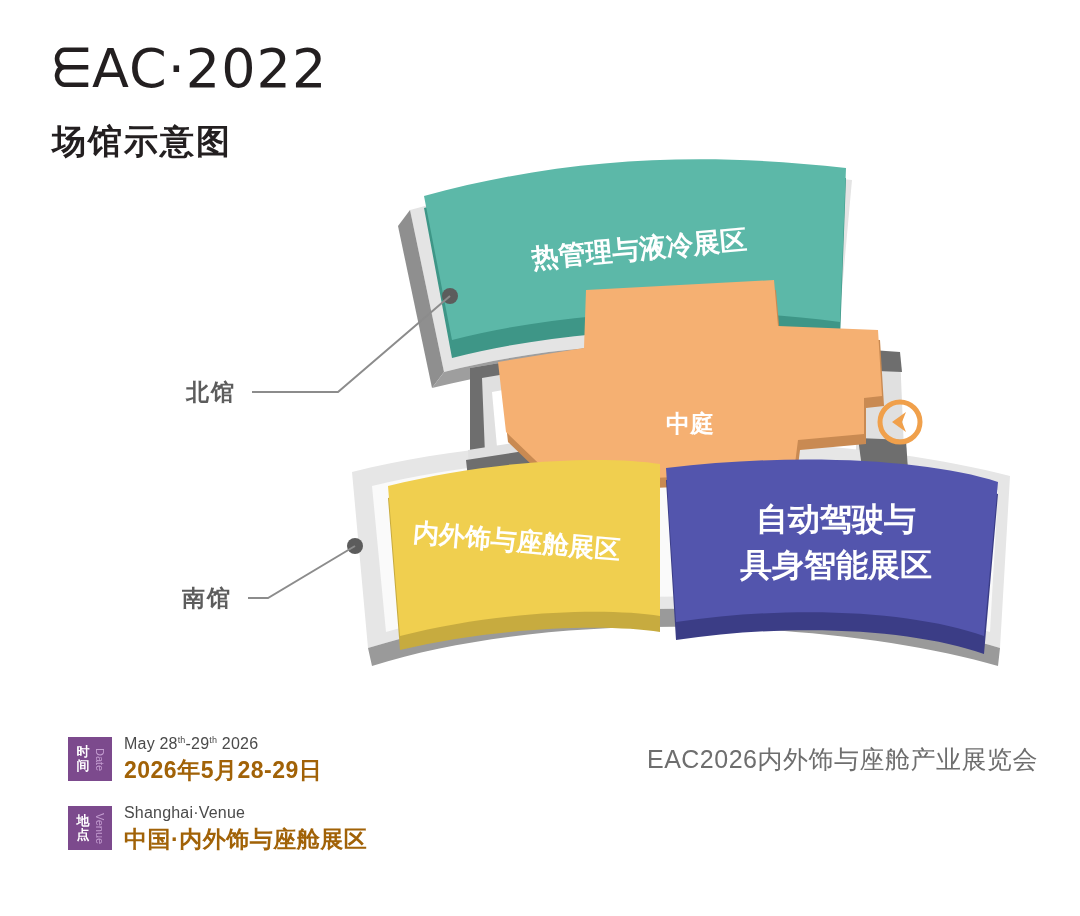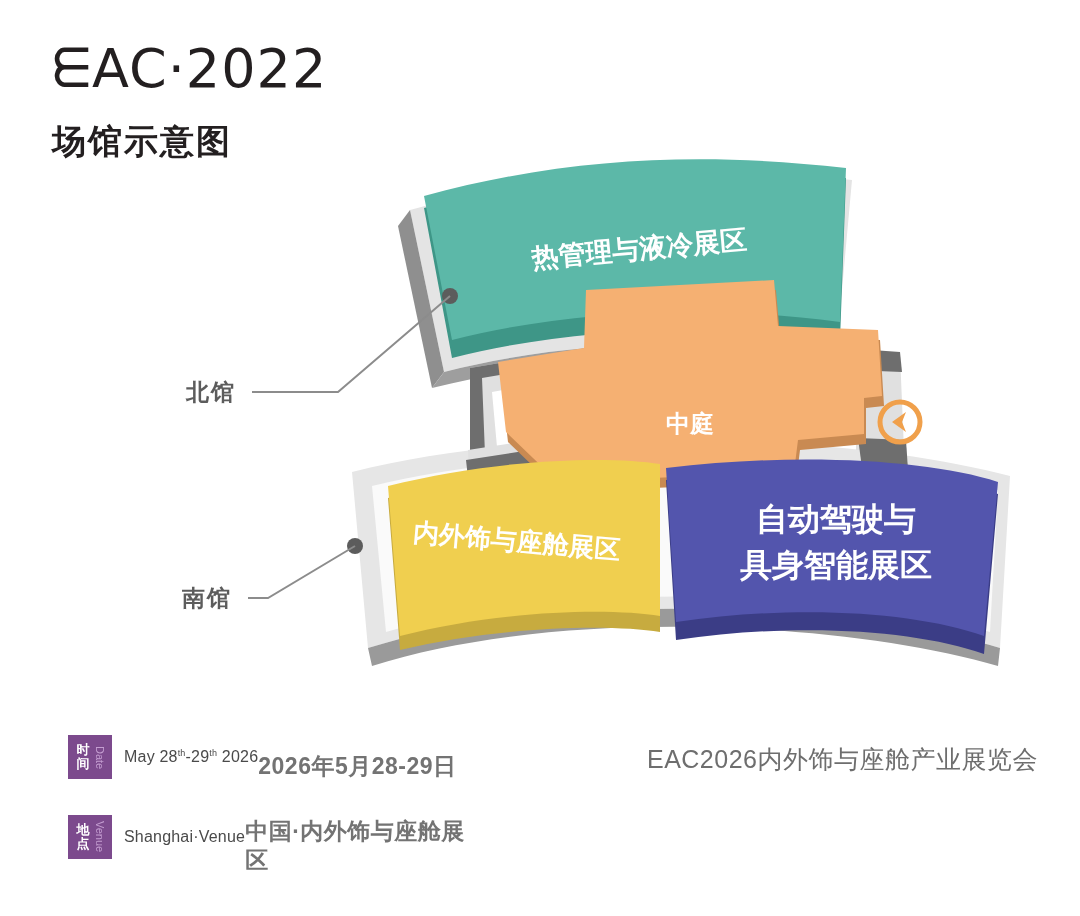--- a/index.html
+++ b/index.html
@@ -112,41 +112,40 @@
     font-size: 11px;
     color: #c49ed1;
     writing-mode: vertical-rl;
     text-orientation: mixed;
     letter-spacing: 0px;
     margin-left: 3px;
     line-height: 1;
   }
   .info-texts {
     display: flex;
-    flex-direction: row;
+    flex-direction: column;
     justify-content: center;
-    align-items: center;
   }
   .info-en {
     font-size: 16px;
     color: #4a4a4a;
     line-height: 1.25;
     letter-spacing: 0.2px;
   }
   .info-en sup {
     font-size: 9px;
     vertical-align: super;
   }
   .info-cn {
     font-size: 23px;
     font-weight: 700;
-    color: #737373;
+    color: #a16207;
     line-height: 1.25;
     letter-spacing: 0.5px;
-    margin-top: 18px;
+    margin-top: 2px;
   }
 
   #expo-list {
     position: absolute;
     right: 42px;
     top: 24px;
     text-align: right;
   }
   .expo-line {
     font-size: 25px;

